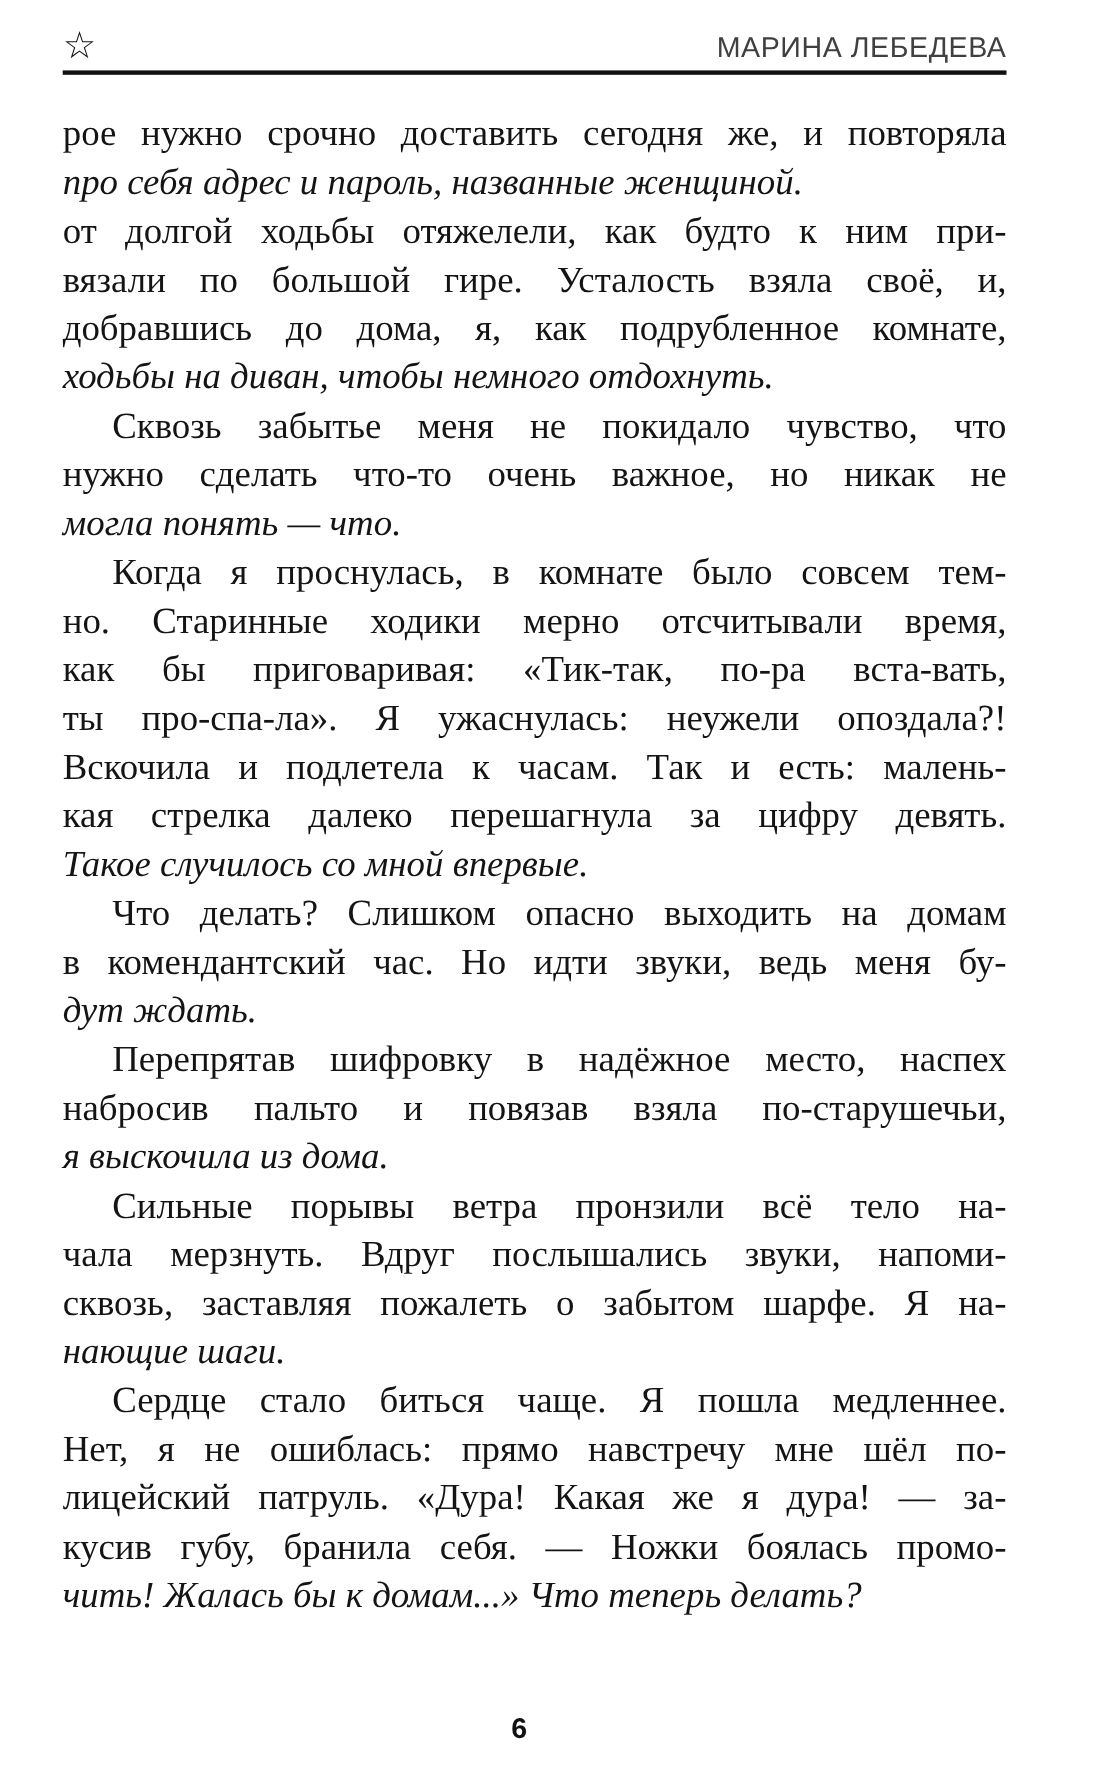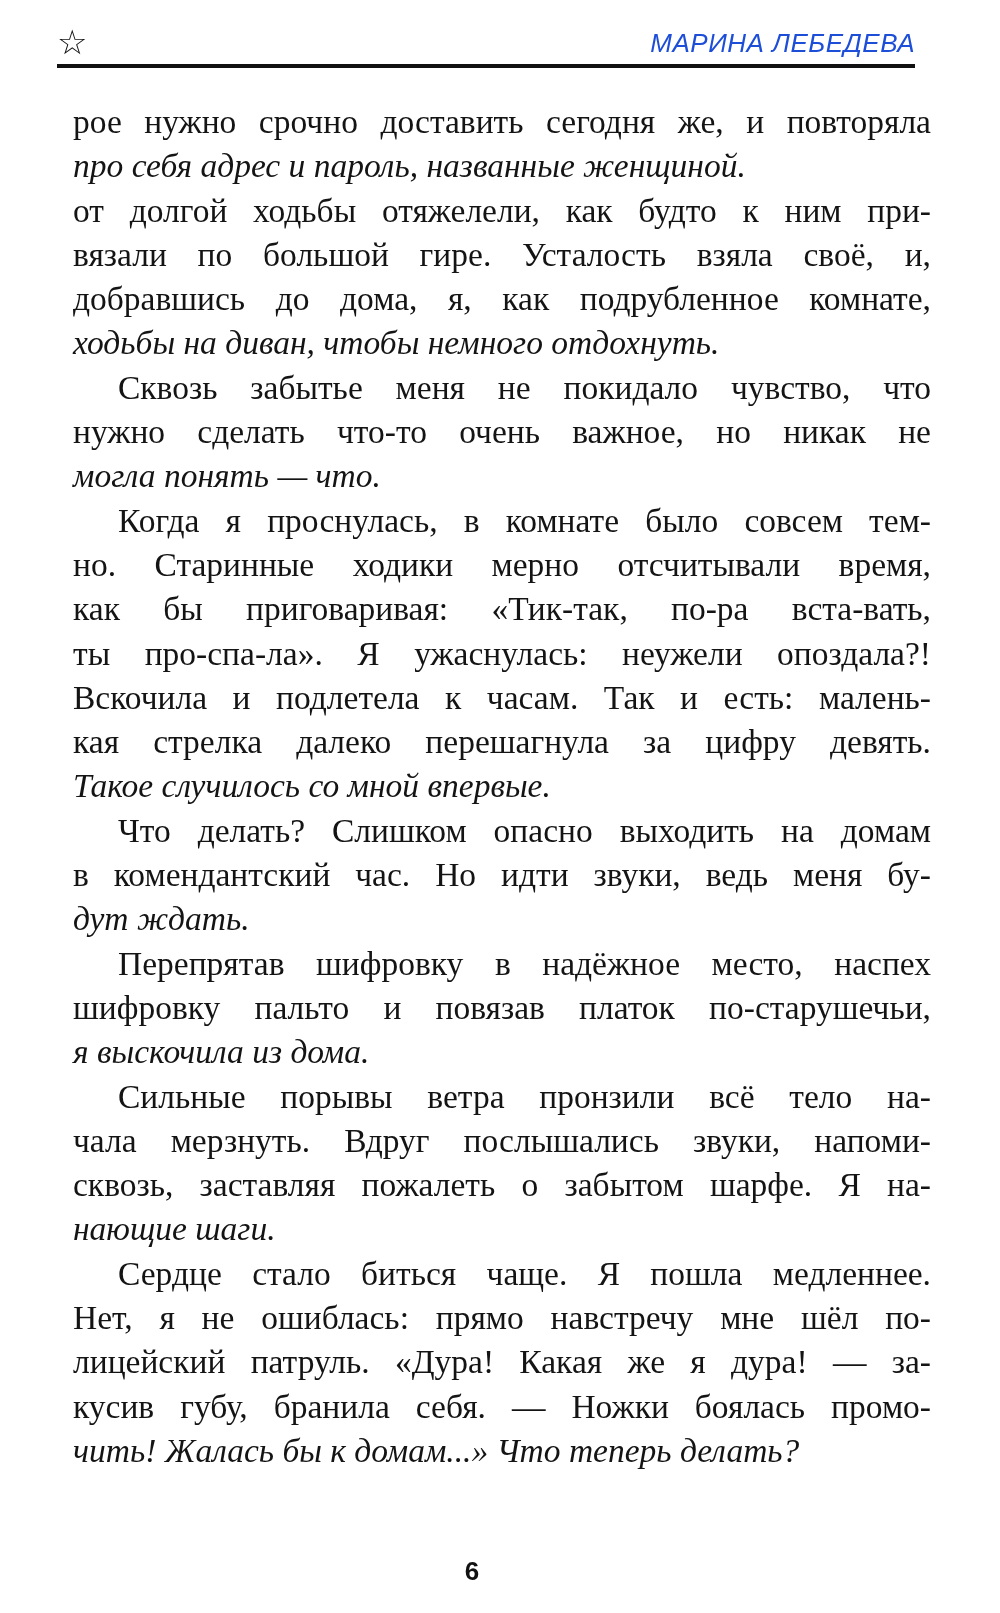--- a/index.html
+++ b/index.html
@@ -1,22 +1,22 @@
 <!DOCTYPE html>
 <html><head>
   <meta charset="utf-8">
   <style>
     html, body { margin: 0; padding: 0; background: #ffffff; }
     body { width: 1000px; height: 1613px; position: relative; overflow: hidden; }
     .page { position: absolute; left: 0; top: 0; width: 1000px; height: 1613px; background: #fff; }
     .header { position: absolute; left: 57px; top: 22px; width: 858px; height: 40px; }
     .star { position: absolute; left: 0; top: 0; font-family: "DejaVu Sans", sans-serif; font-size: 34px; line-height: 40px; color: #111; }
-    .author { position: absolute; right: 0; top: 6px; font-family: "Liberation Sans", sans-serif; font-size: 26px; letter-spacing: 0.5px; line-height: 30px; color: #1d4ed8; font-weight: normal; font-style: italic; }
+    .author { position: absolute; right: 0; top: 6px; font-family: "Liberation Sans", sans-serif; font-size: 26px; letter-spacing: 0.5px; line-height: 30px; color: #404040; font-weight: normal; }
     .rule { position: absolute; left: 57px; top: 64px; width: 858px; height: 4px; background: #111; }
-    .body { position: absolute; left: 57px; top: 100px; width: 858px; margin-left: 16px; }
+    .body { position: absolute; left: 57px; top: 100px; width: 858px; }
     .line { font-family: "Liberation Serif", serif; font-size: 33.5px; line-height: 44.3px; height: 44.3px; color: #141414; white-space: nowrap; text-align: justify; text-align-last: justify; }
     .line.last { text-align-last: left; font-style: italic; }
     .line.indent { text-indent: 45px; }
     .pagenum { position: absolute; left: 0; width: 1000px; top: 1556px; text-align: center; font-family: "Liberation Sans", sans-serif; font-weight: bold; font-size: 26px; color: #111; margin-left: -28px; }
   </style>
 </head>
 <body>
 
 <div class="page">
   <div class="header">
@@ -39,21 +39,21 @@
       <div class="line">но. Старинные ходики мерно отсчитывали время,</div>
       <div class="line">как бы приговаривая: «Тик-так, по-ра вста-вать,</div>
       <div class="line">ты про-спа-ла». Я ужаснулась: неужели опоздала?!</div>
       <div class="line">Вскочила и подлетела к часам. Так и есть: малень-</div>
       <div class="line">кая стрелка далеко перешагнула за цифру девять.</div>
       <div class="line last">Такое случилось со мной впервые.</div>
       <div class="line indent">Что делать? Слишком опасно выходить на домам</div>
       <div class="line">в комендантский час. Но идти звуки, ведь меня бу-</div>
       <div class="line last">дут ждать.</div>
       <div class="line indent">Перепрятав шифровку в надёжное место, наспех</div>
-      <div class="line">шифровку пальто и повязав платок по-старушечьи,</div>
+      <div class="line">набросив пальто и повязав взяла по-старушечьи,</div>
       <div class="line last">я выскочила из дома.</div>
       <div class="line indent">Сильные порывы ветра пронзили всё тело на-</div>
       <div class="line">чала мерзнуть. Вдруг послышались звуки, напоми-</div>
       <div class="line">сквозь, заставляя пожалеть о забытом шарфе. Я на-</div>
       <div class="line last">нающие шаги.</div>
       <div class="line indent">Сердце стало биться чаще. Я пошла медленнее.</div>
       <div class="line">Нет, я не ошиблась: прямо навстречу мне шёл по-</div>
       <div class="line">лицейский патруль. «Дура! Какая же я дура! — за-</div>
       <div class="line">кусив губу, бранила себя. — Ножки боялась промо-</div>
       <div class="line last">чить! Жалась бы к домам...» Что теперь делать?</div>

